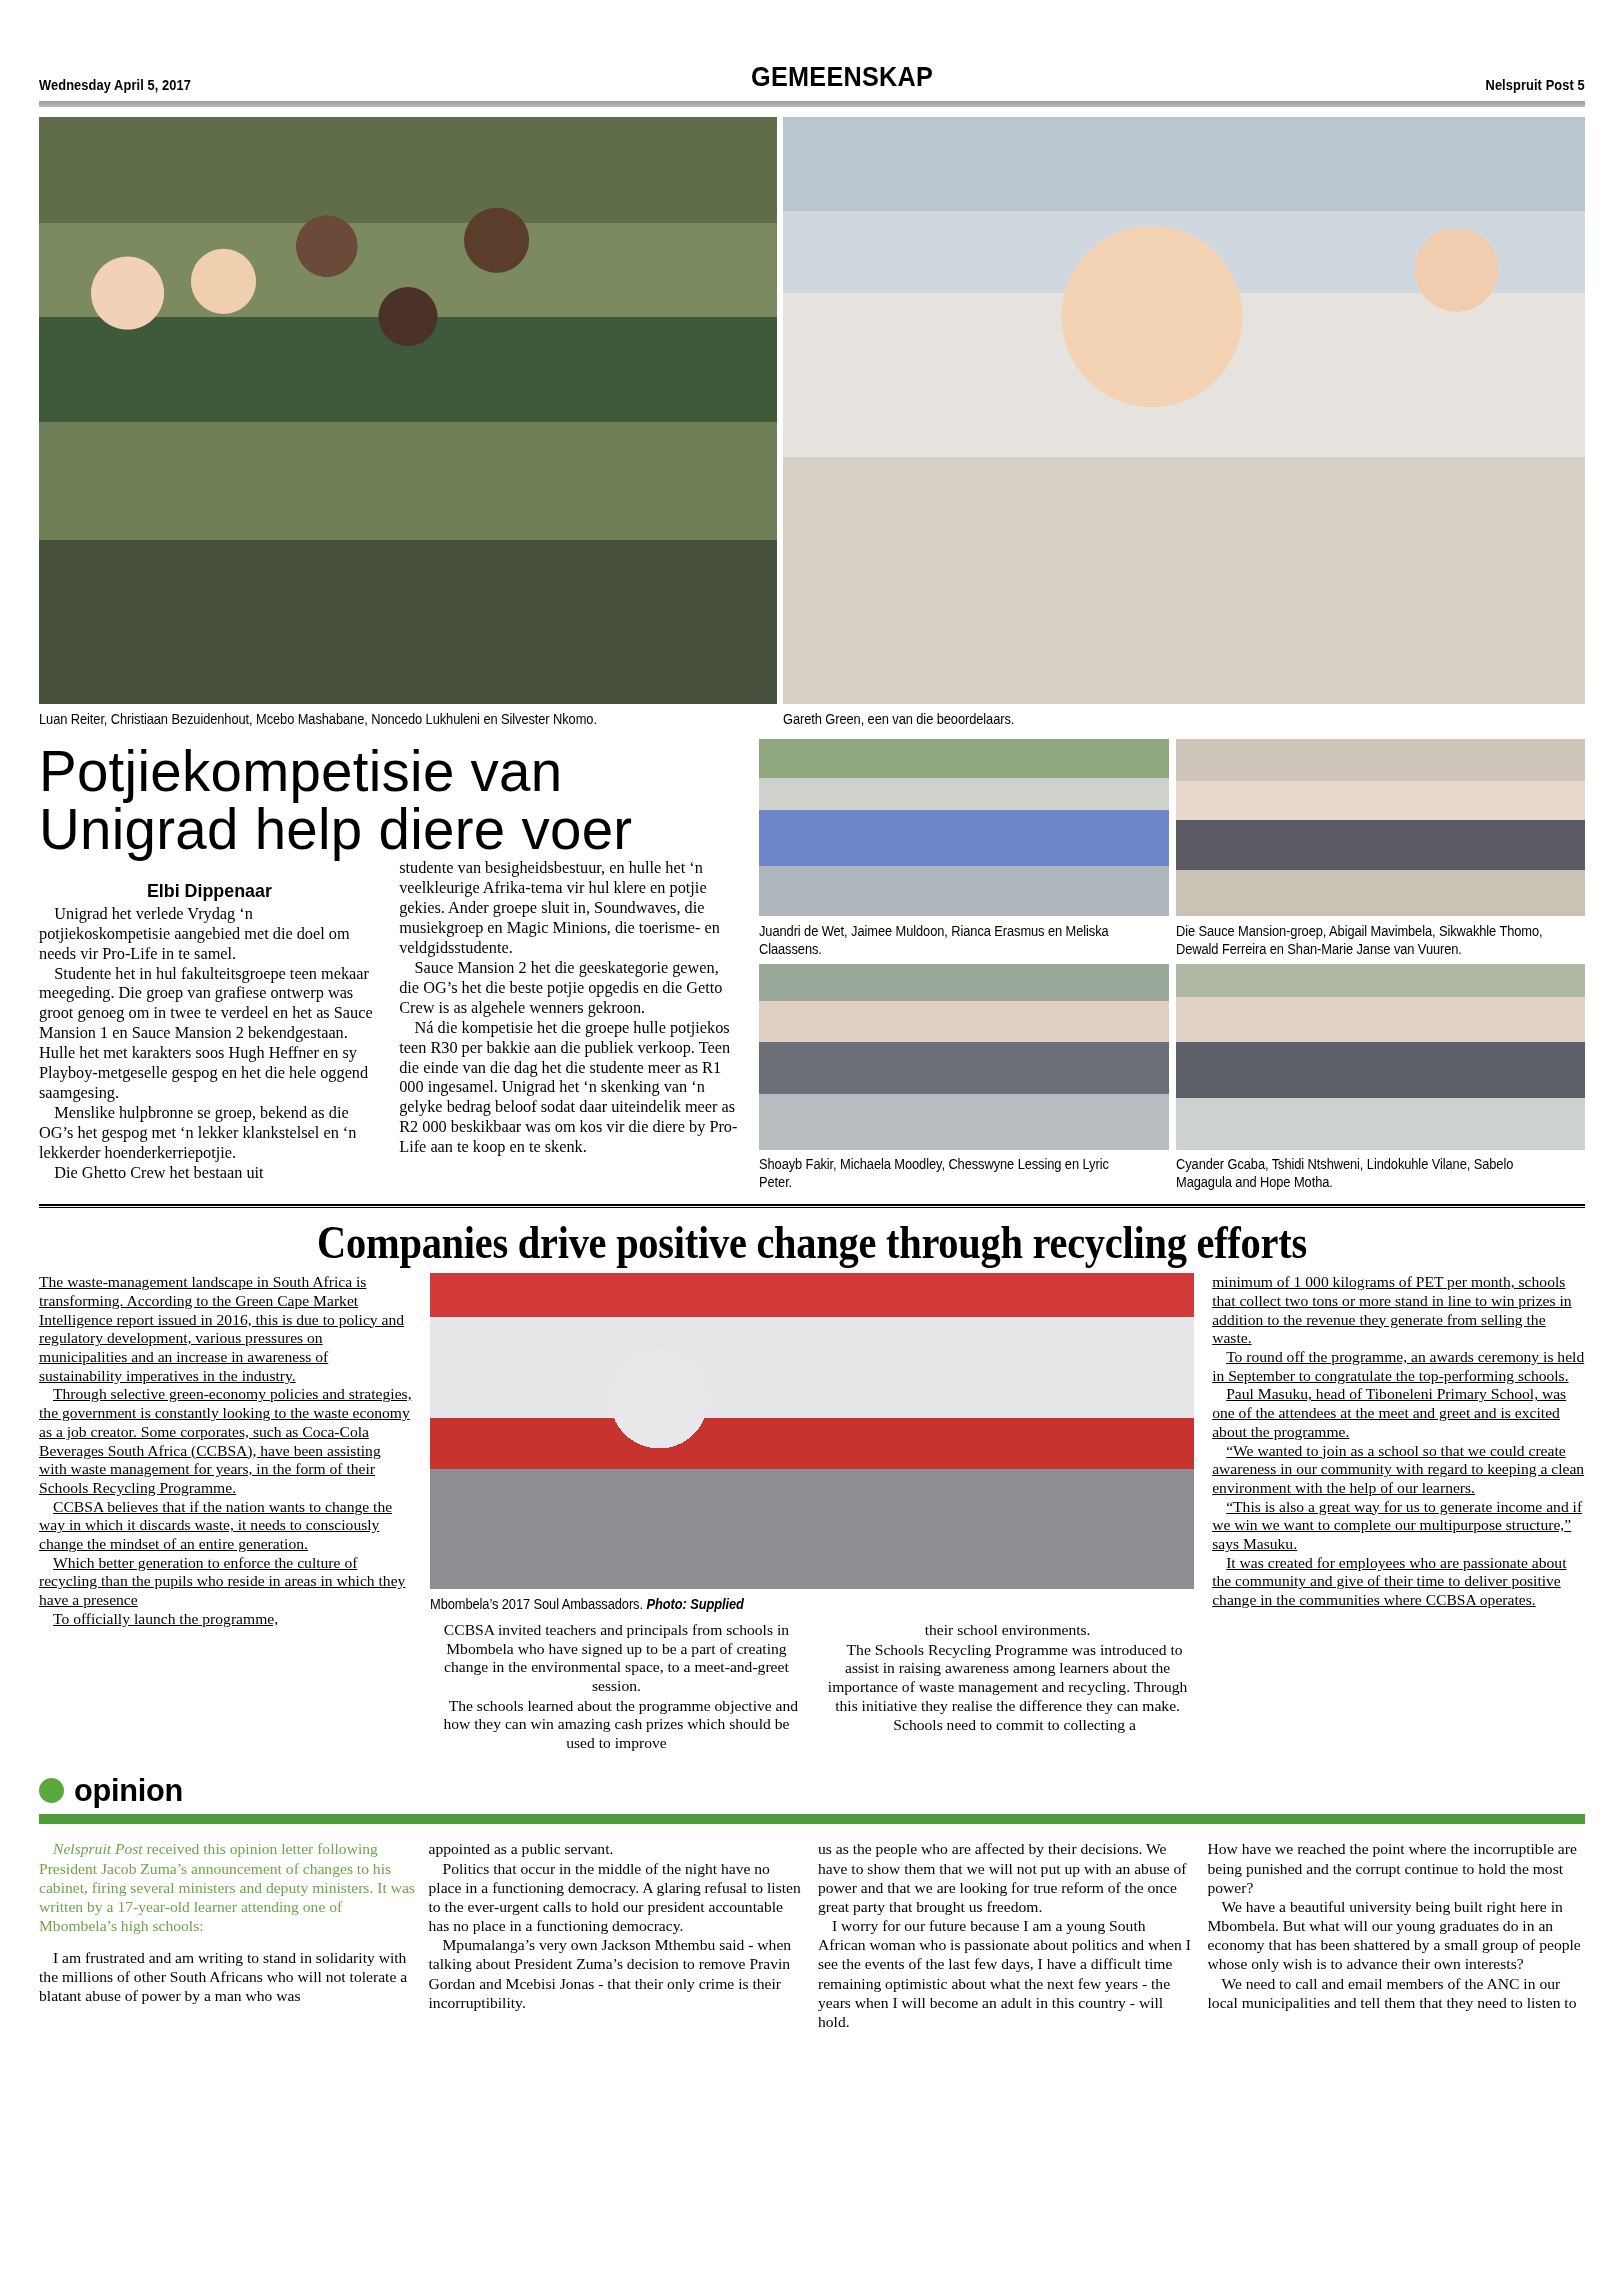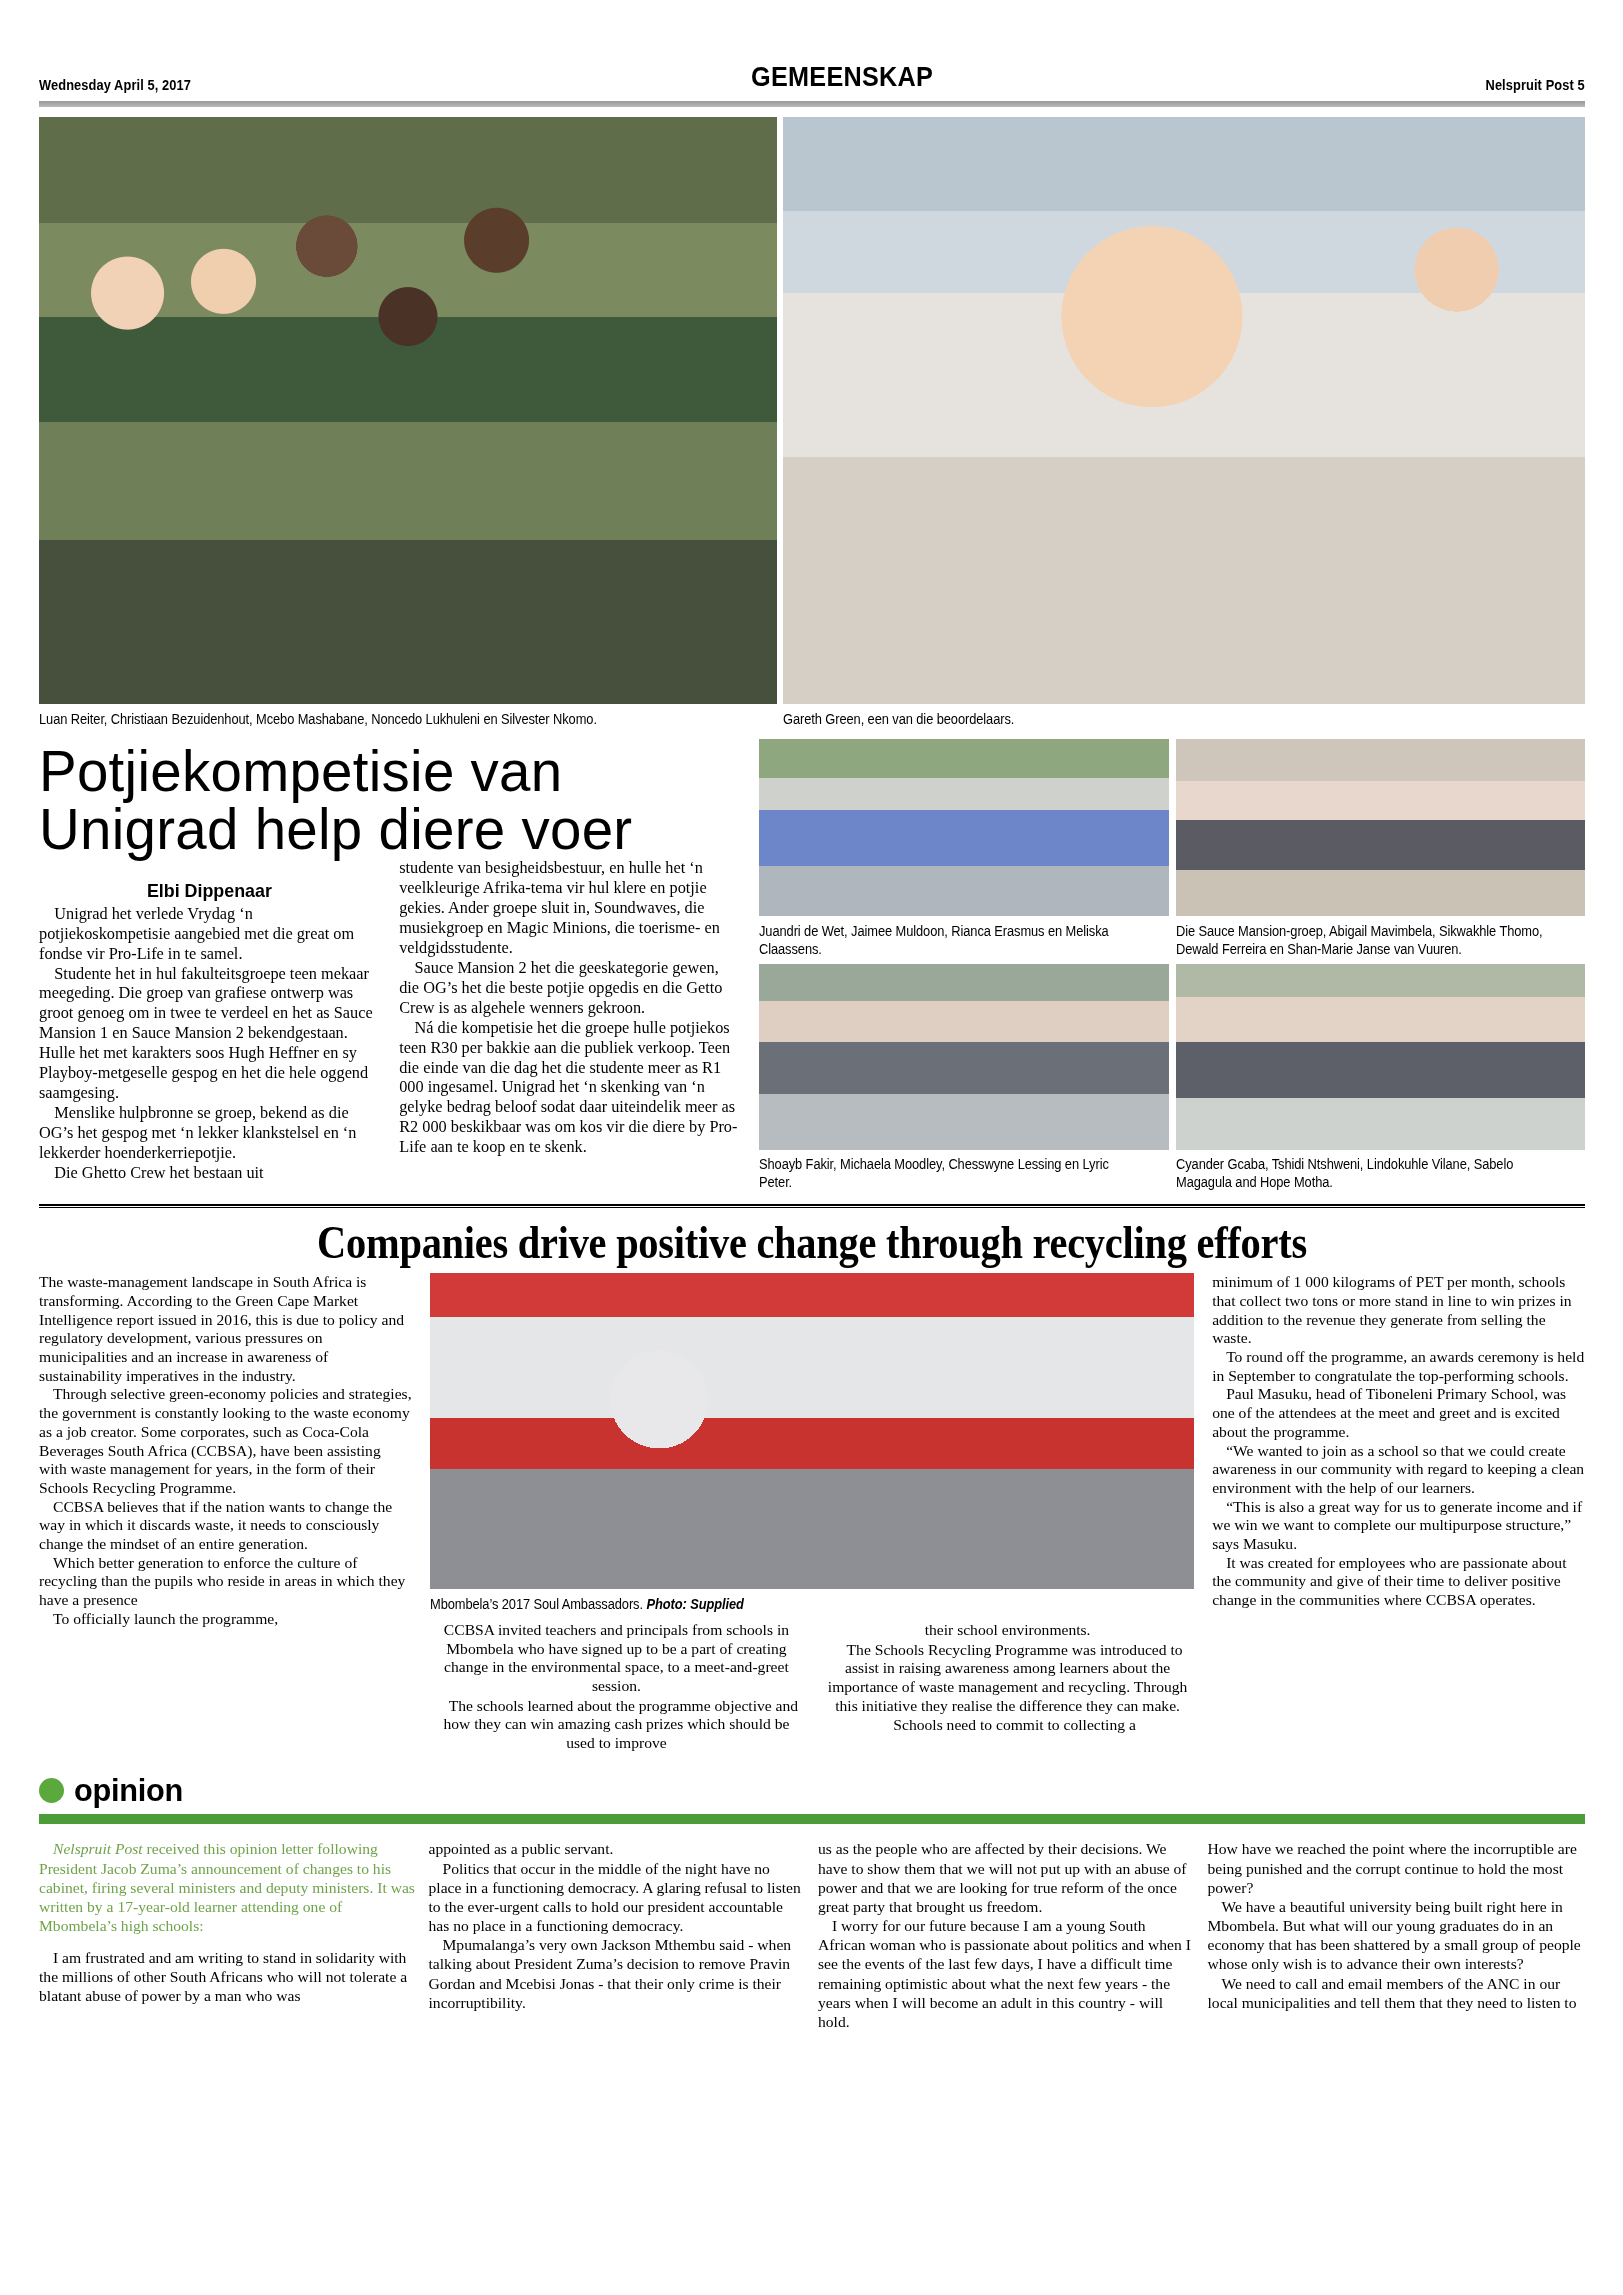--- a/index.html
+++ b/index.html
@@ -71,21 +71,21 @@
   .rule-dbl { border-top: 2.8px solid #000; border-bottom: 1.4px solid #000;
               height: 4.2px; margin-top: 12.5px; }
   .headline-en {
     font-family: "Liberation Serif", serif; font-weight: 700;
     font-size: 47px; line-height: 1.0; text-align:center;
     transform: scaleX(0.86); transform-origin: center top;
     margin: 11px 0 7px 0; letter-spacing: -0.3px;
   }
   .art2 { display:flex; gap:18px; }
   .art2 .col { flex: 1; font-size: 15.6px; line-height: 1.20; }
-  .art2 .col p { margin:0; text-indent: 14px; }
+  .art2 .col p { margin:0; text-indent: 14px; text-decoration: underline; }
   .art2 .col p.noind { text-indent:0; }
   .mid-wrap { flex: 2.05; }
   .mid-photo { height: 316px; }
   .mid-cols { display:flex; gap:18px; margin-top: 7px; }
   .mid-cols > div { flex:1; font-size:15.6px; line-height:1.20; }
   .mid-cols p { margin:1px; text-indent:14px;text-align:center; }
   .mid-cols p.noind { text-indent:0; }
 
   
   .opinion-head { display:flex; align-items:center; gap:9.7px; margin-top: 18px; }
@@ -147,21 +147,21 @@
   <div class="art1">
 
     <div class="art1-left">
       <div class="headline-af">
         <div>Potjiekompetisie van</div>
         <div>Unigrad help diere voer</div>
       </div>
       <div class="cols2">
         <div class="body">
           <div class="byline">Elbi Dippenaar</div>
-          <p>Unigrad het verlede Vrydag ‘n potjiekoskompetisie aangebied met die great om fondse vir Pro-Life in te samel.</p>
+          <p>Unigrad het verlede Vrydag ‘n potjiekoskompetisie aangebied met die doel om needs vir Pro-Life in te samel.</p>
           <p>Studente het in hul fakulteitsgroepe teen mekaar meegeding. Die groep van grafiese ontwerp was groot genoeg om in twee te verdeel en het as Sauce Mansion 1 en Sauce Mansion 2 bekendgestaan. Hulle het met karakters soos Hugh Heffner en sy Playboy-metgeselle gespog en het die hele oggend saamgesing.</p>
           <p>Menslike hulpbronne se groep, bekend as die OG’s het gespog met ‘n lekker klankstelsel en ‘n lekkerder hoenderkerriepotjie.</p>
           <p>Die Ghetto Crew het bestaan uit</p>
         </div>
         <div class="body">
           <p class="noind">studente van besigheidsbestuur, en hulle het ‘n veelkleurige Afrika-tema vir hul klere en potjie gekies. Ander groepe sluit in, Soundwaves, die musiekgroep en Magic Minions, die toerisme- en veldgidsstudente.</p>
           <p>Sauce Mansion 2 het die geeskategorie gewen, die OG’s het die beste potjie opgedis en die Getto Crew is as algehele wenners gekroon.</p>
           <p>Ná die kompetisie het die groepe hulle potjiekos teen R30 per bakkie aan die publiek verkoop. Teen die einde van die dag het die studente meer as R1 000 ingesamel. Unigrad het ‘n skenking van ‘n gelyke bedrag beloof sodat daar uiteindelik meer as R2 000 beskikbaar was om kos vir die diere by Pro-Life aan te koop en te skenk.</p>
         </div>
       </div>

